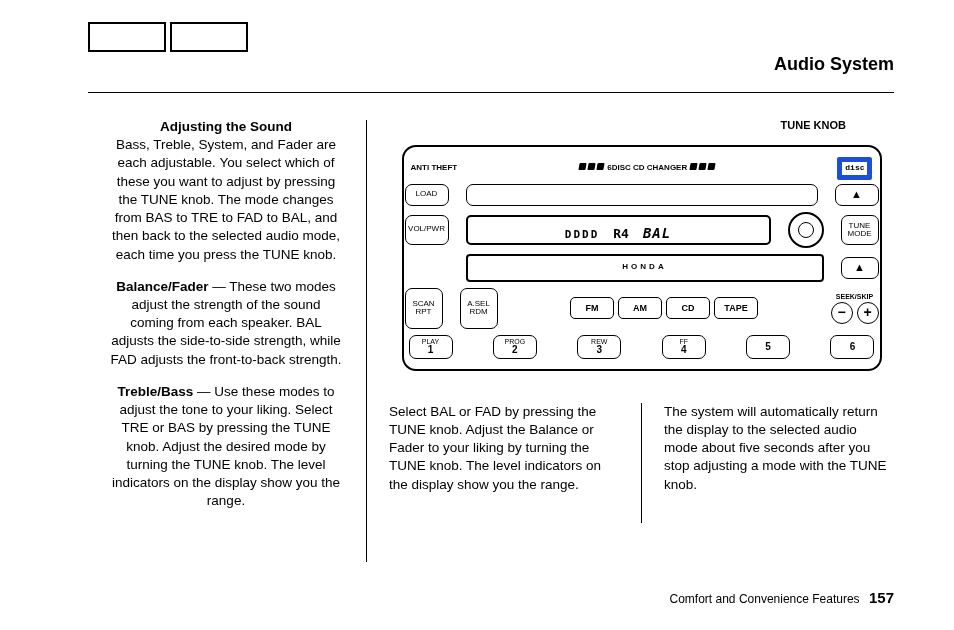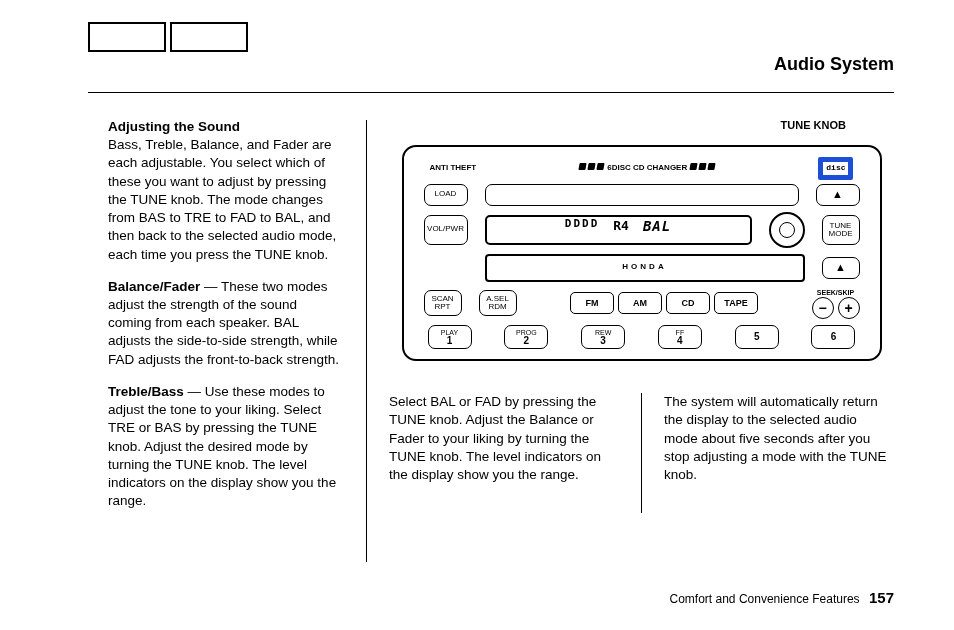--- a/index.html
+++ b/index.html
@@ -35,20 +35,21 @@
   }
   .content {
     position: absolute;
     top: 118px; left: 108px; right: 60px;
     display: flex;
     gap: 22px;
   }
   .col1 {
     width: 236px;
     flex-shrink: 0;
+    text-align: center;
   }
   .divider {
     width: 1px;
     background: #000;
     align-self: stretch;
     margin-top: 2px;
     height: 442px;
     flex-shrink: 0;
   }
   .colright {
@@ -63,48 +64,48 @@
   .radio-label {
     font-size: 11px;
     font-weight: bold;
     text-align: right;
     padding-right: 48px;
     margin-bottom: 6px;
   }
   .radio {
     border: 2px solid #000;
     border-radius: 14px;
-    padding: 10px 20px;
+    padding: 10px 1px;
     width: 480px;
     margin: 12px auto;
     background: #fff;
   }
   .radio-row { display: flex; align-items: center; gap: 17px; }
   .lbtn, .sbtn {
     border: 1.5px solid #000;
     border-radius: 7px;
     font-size: 8px;
     display: flex; align-items: center; justify-content: center;
     text-align: center;
     background: #fff;
   }
   .lbtn { width: 44px; height: 22px; }
-  .sbtn { width: 38px; height: 26px; line-height: 1; }
+  .sbtn { width: 38px; height: 41px; line-height: 1; }
   .slot {
     flex: 1; height: 22px;
     border: 1.5px solid #000;
     border-radius: 7px;
     background: #fff;
   }
   .display {
     flex: 1; height: 30px;
     border: 2px solid #000;
     border-radius: 5px;
     background: #fff;
-    display: flex; align-items: flex-start; justify-content: center;
+    display: flex; align-items: flex-end; justify-content: center;
     gap: 14px;
   }
   .disp1 { font-family: monospace; font-weight: bold; letter-spacing: 2px; font-size: 11px; }
   .disp2 { font-family: monospace; font-weight: bold; font-size: 13px; }
   .disp3 { font-family: monospace; font-weight: bold; font-size: 14px; letter-spacing: 1px; font-style: italic;}
   .tape {
     flex: 1; height: 28px;
     border: 2px solid #000;
     border-radius: 4px;
     background: #fff;
@@ -178,21 +179,21 @@
 </div>
 
 <div class="page-title">Audio System</div>
 <div class="hr"></div>
 
 <div class="content">
 
   <div class="col1">
     <p>
       <span class="sec-head">Adjusting the Sound</span><br>
-      <span>Bass, Treble, Balance, and Fader are each adjustable. You select which of these you want to adjust by pressing the TUNE knob. The mode changes from BAS to TRE to FAD to BAL, and then back to the selected audio mode, each time you press the TUNE knob.</span>
+      <span>Bass, Treble, System, and Fader are each adjustable. You select which of these you want to adjust by pressing the TUNE knob. The mode changes from BAS to TRE to FAD to BAL, and then back to the selected audio mode, each time you press the TUNE knob.</span>
     </p>
     <p>
       <span class="run-bold">Balance/Fader</span><span> — These two modes adjust the strength of the sound coming from each speaker. BAL adjusts the side-to-side strength, while FAD adjusts the front-to-back strength.</span>
     </p>
     <p>
       <span class="run-bold">Treble/Bass</span><span> — Use these modes to adjust the tone to your liking. Select TRE or BAS by pressing the TUNE knob. Adjust the desired mode by turning the TUNE knob. The level indicators on the display show you the range.</span>
     </p>
   </div>
 
   <div class="divider"></div>

